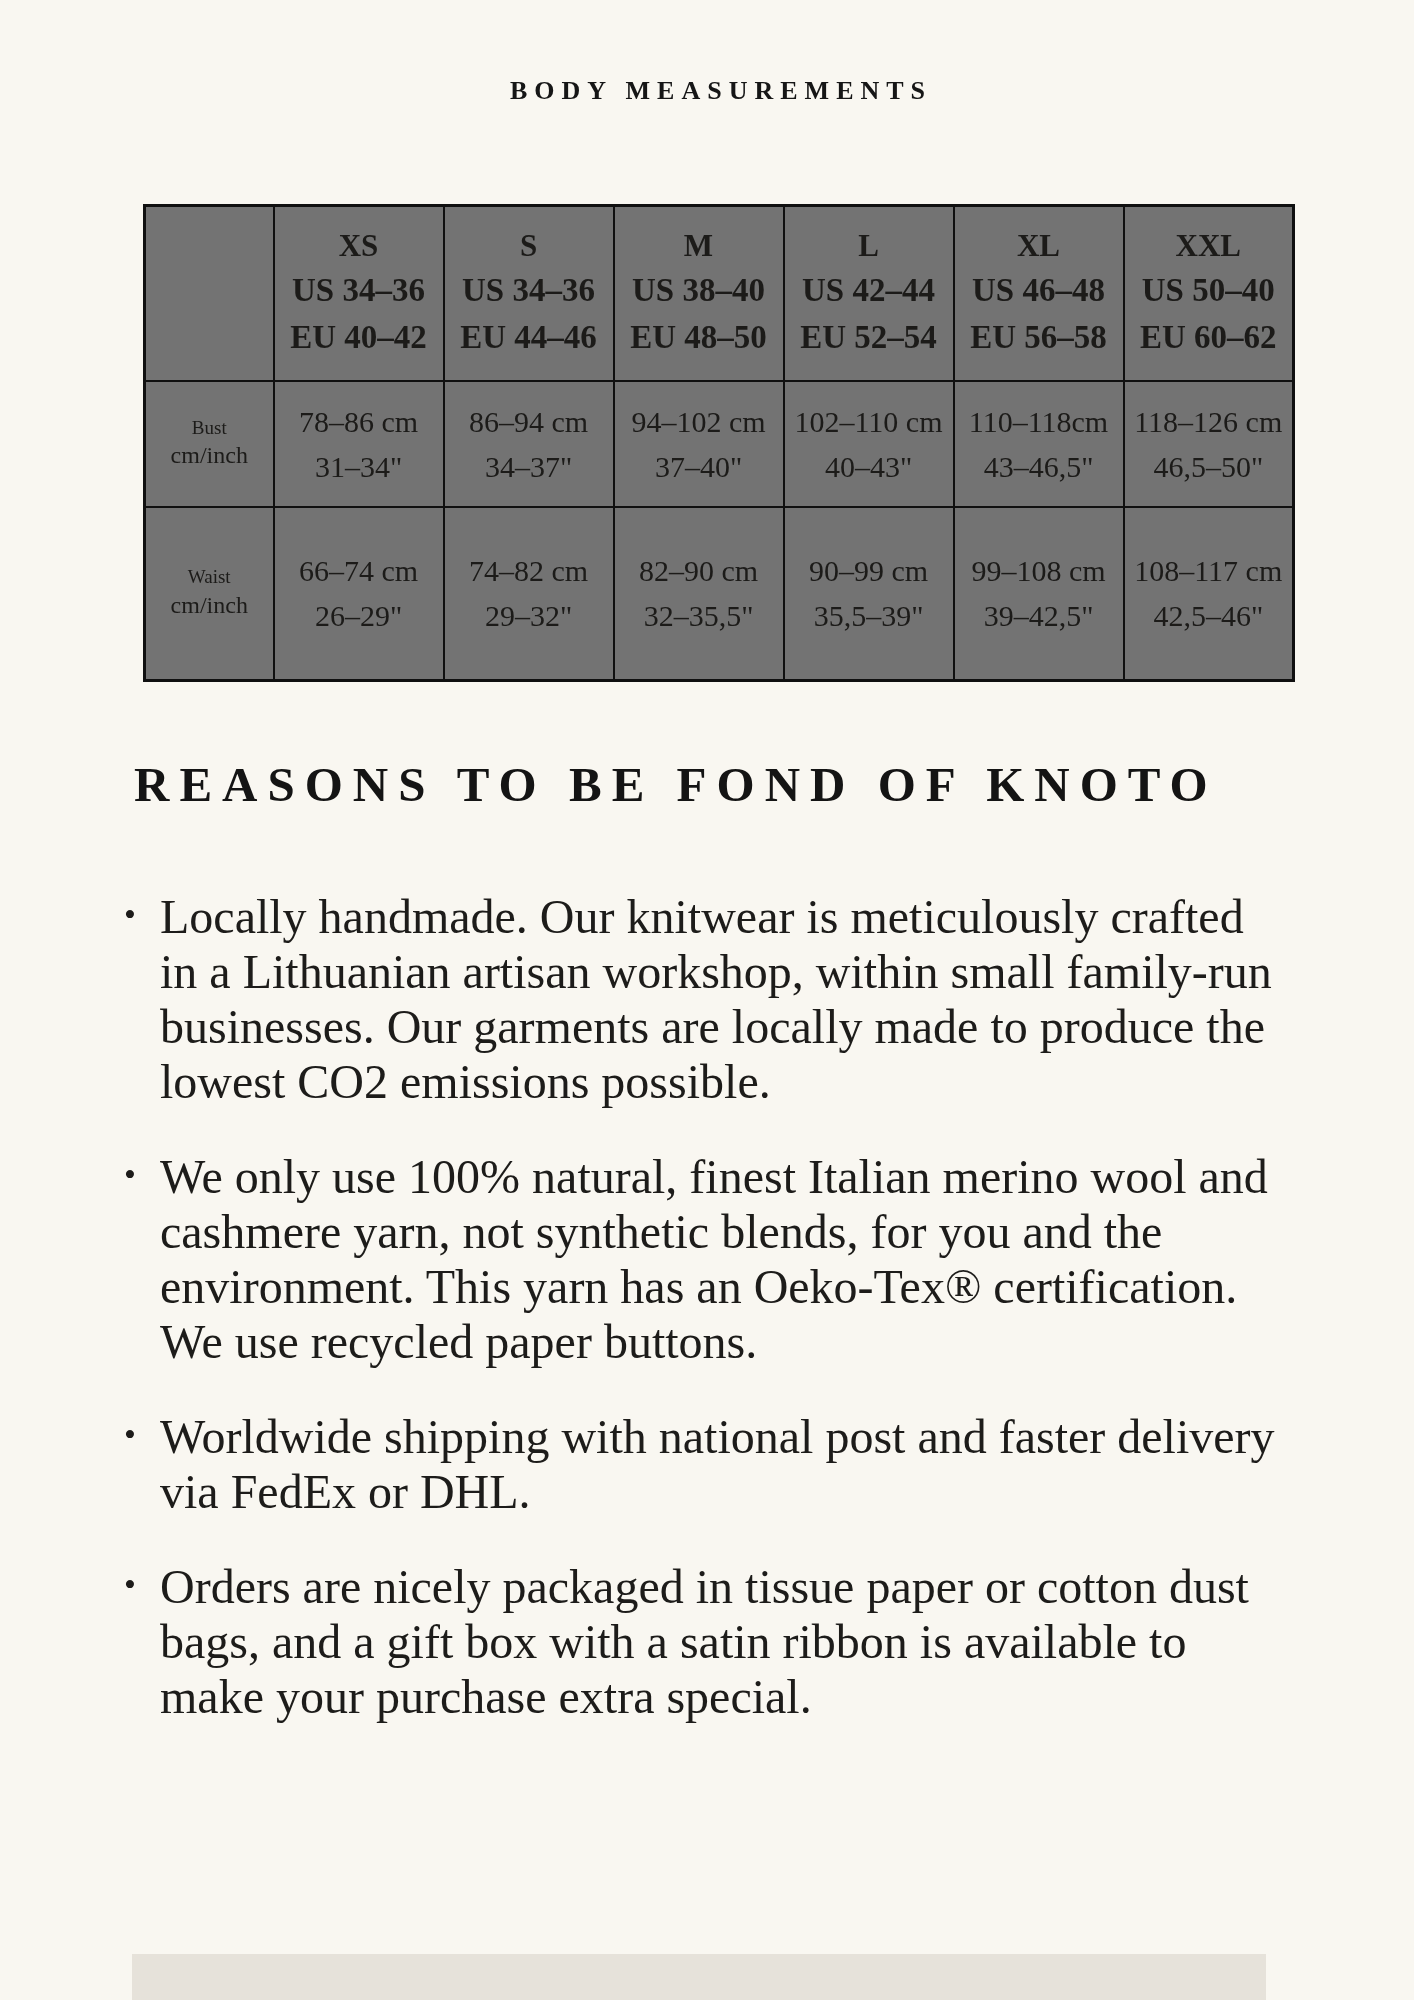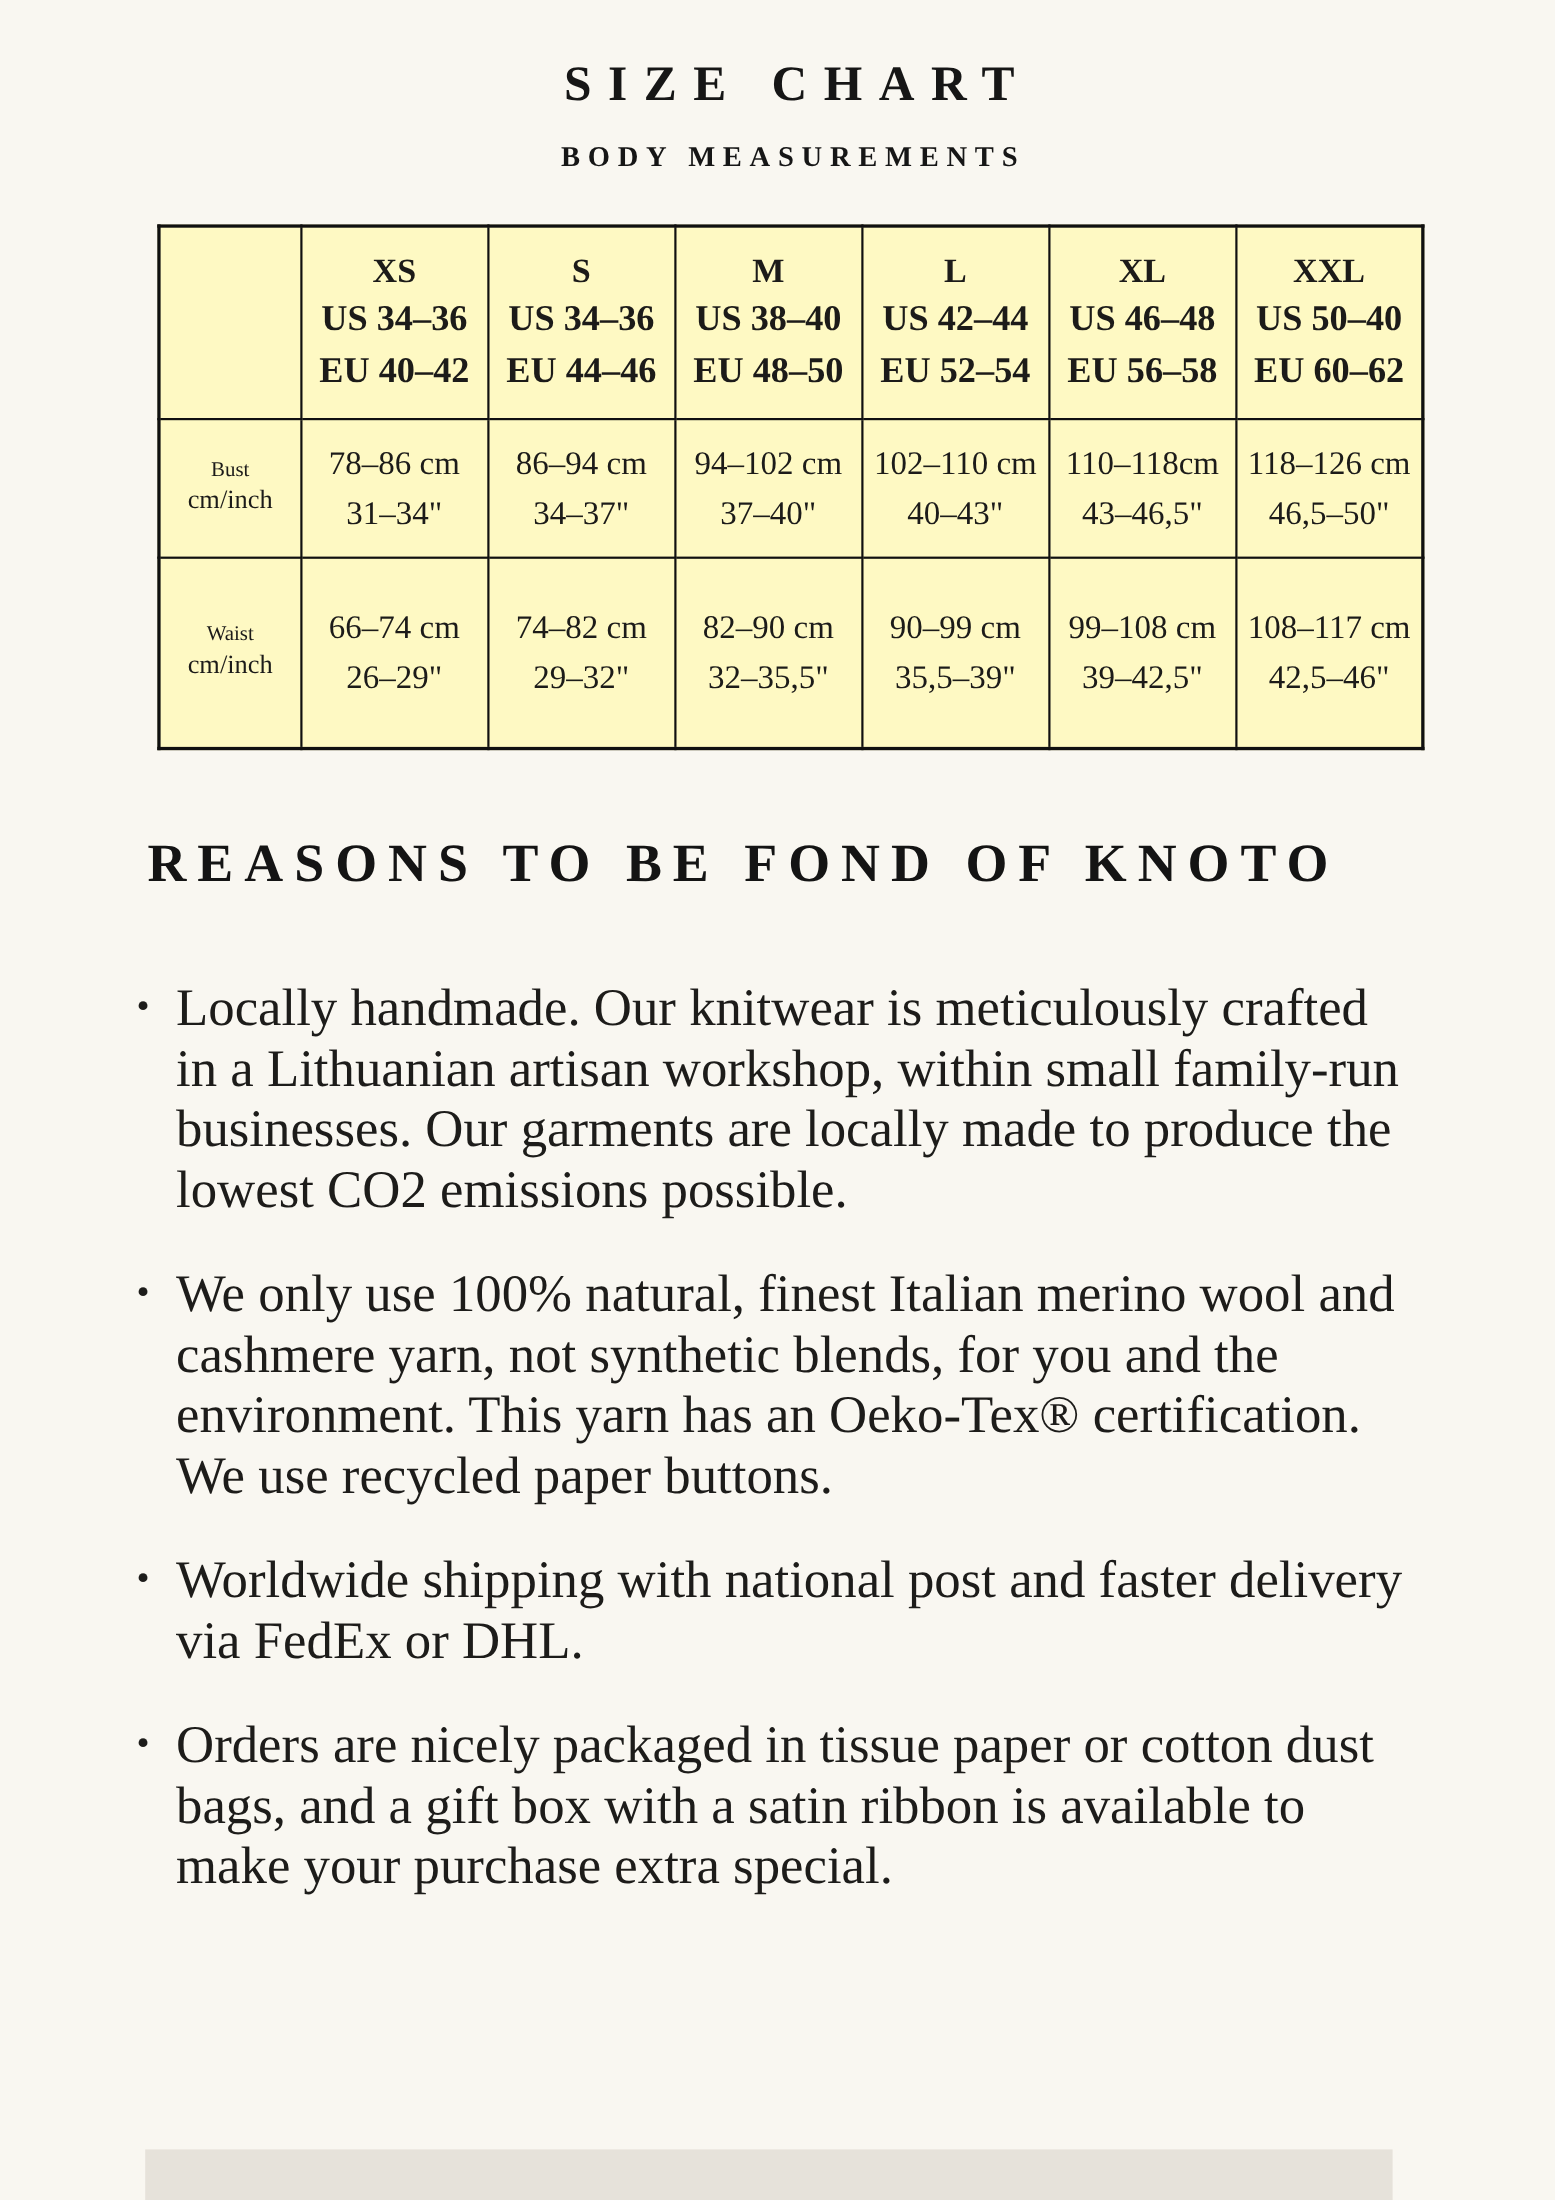--- a/index.html
+++ b/index.html
@@ -39,21 +39,21 @@
   }
 
   
   table.size-table {
     position: absolute;
     top: 204px; left: 143px;
     width: 1149px;
     border-collapse: collapse;
     table-layout: fixed;
     border: 3px solid #101010;
-    background: #fef9c3;
+    background: #737373;
   }
   .size-table th, .size-table td {
     border: 2px solid #101010;
     text-align: center;
     vertical-align: middle;
     padding: 0;
     font-weight: normal;
   }
   tr.head-row    { height: 175px; }
   tr.measure-row-1 { height: 126px; }
@@ -107,21 +107,20 @@
     width: 1134px; height: 46px;
     background: #e6e2da;
   }
 </style>
 </head>
 <body>
 
 <div class="page">
 
   <header class="chart-header">
-    <h1 class="page-title">SIZE CHART</h1>
     <h2 class="page-subtitle">BODY MEASUREMENTS</h2>
   </header>
 
   <table class="size-table">
     <colgroup>
       <col style="width:129px">
       <col style="width:170px">
         <col style="width:170px">
         <col style="width:170px">
       <col style="width:170px">

